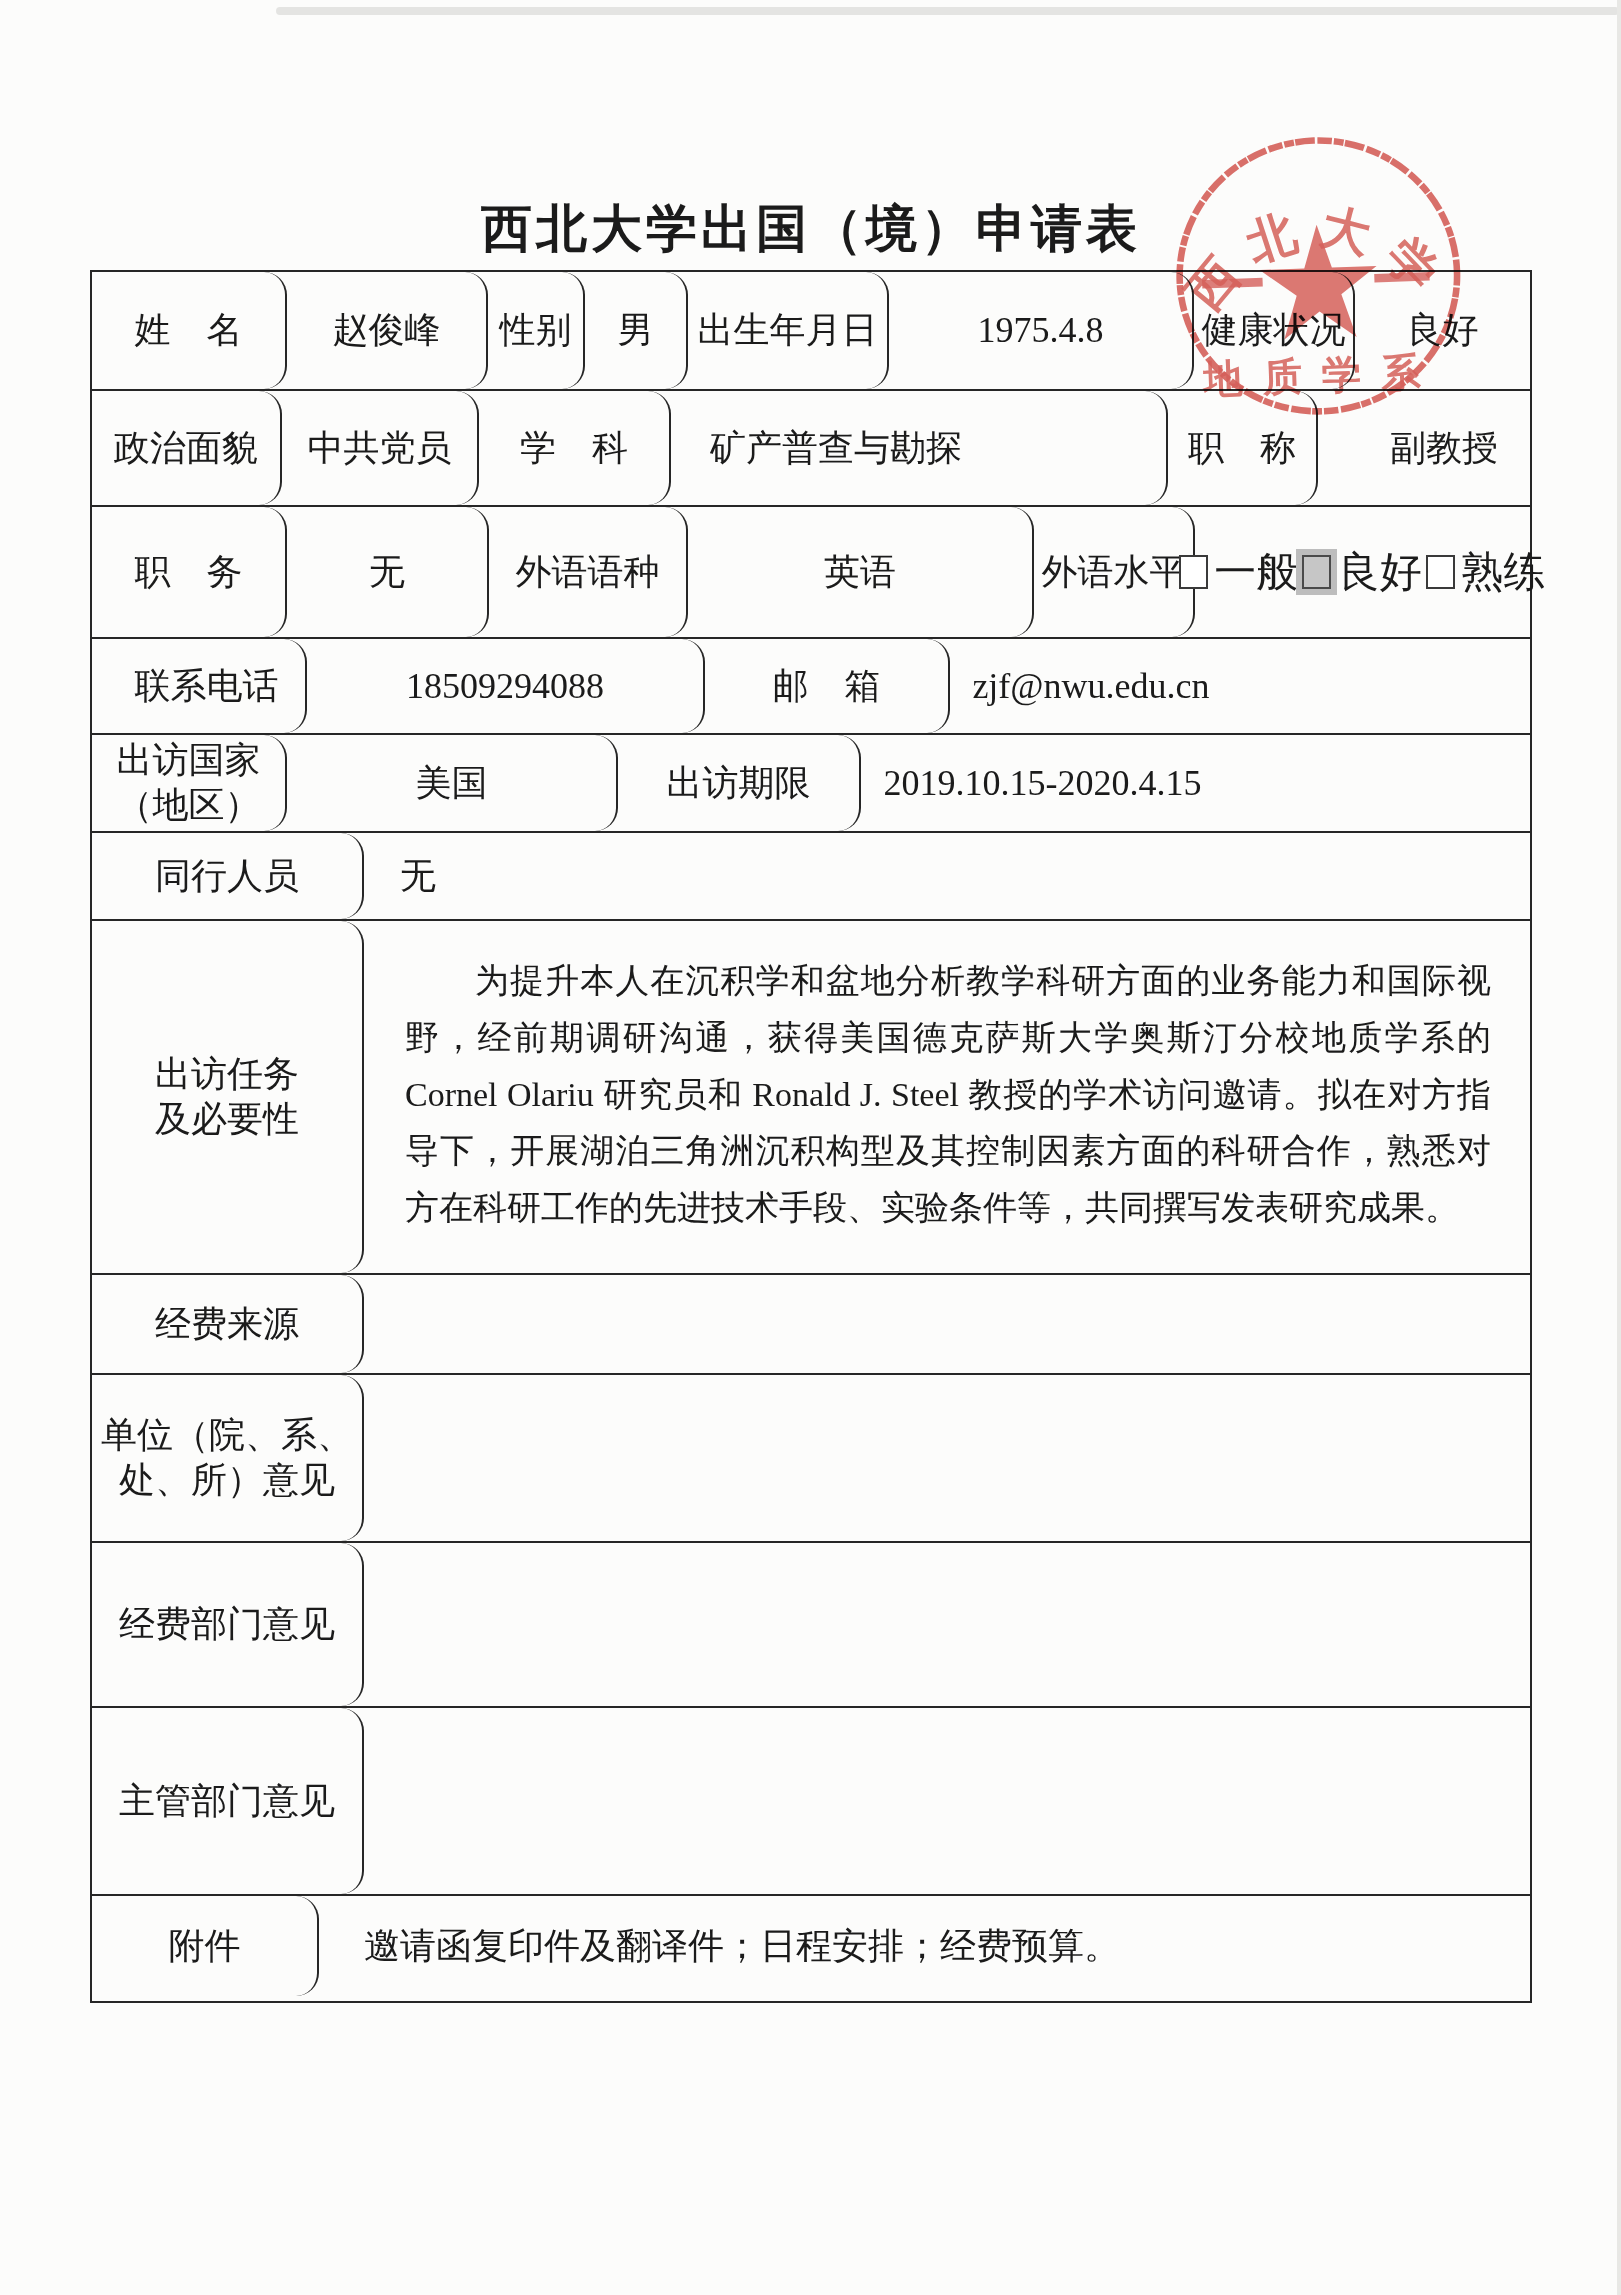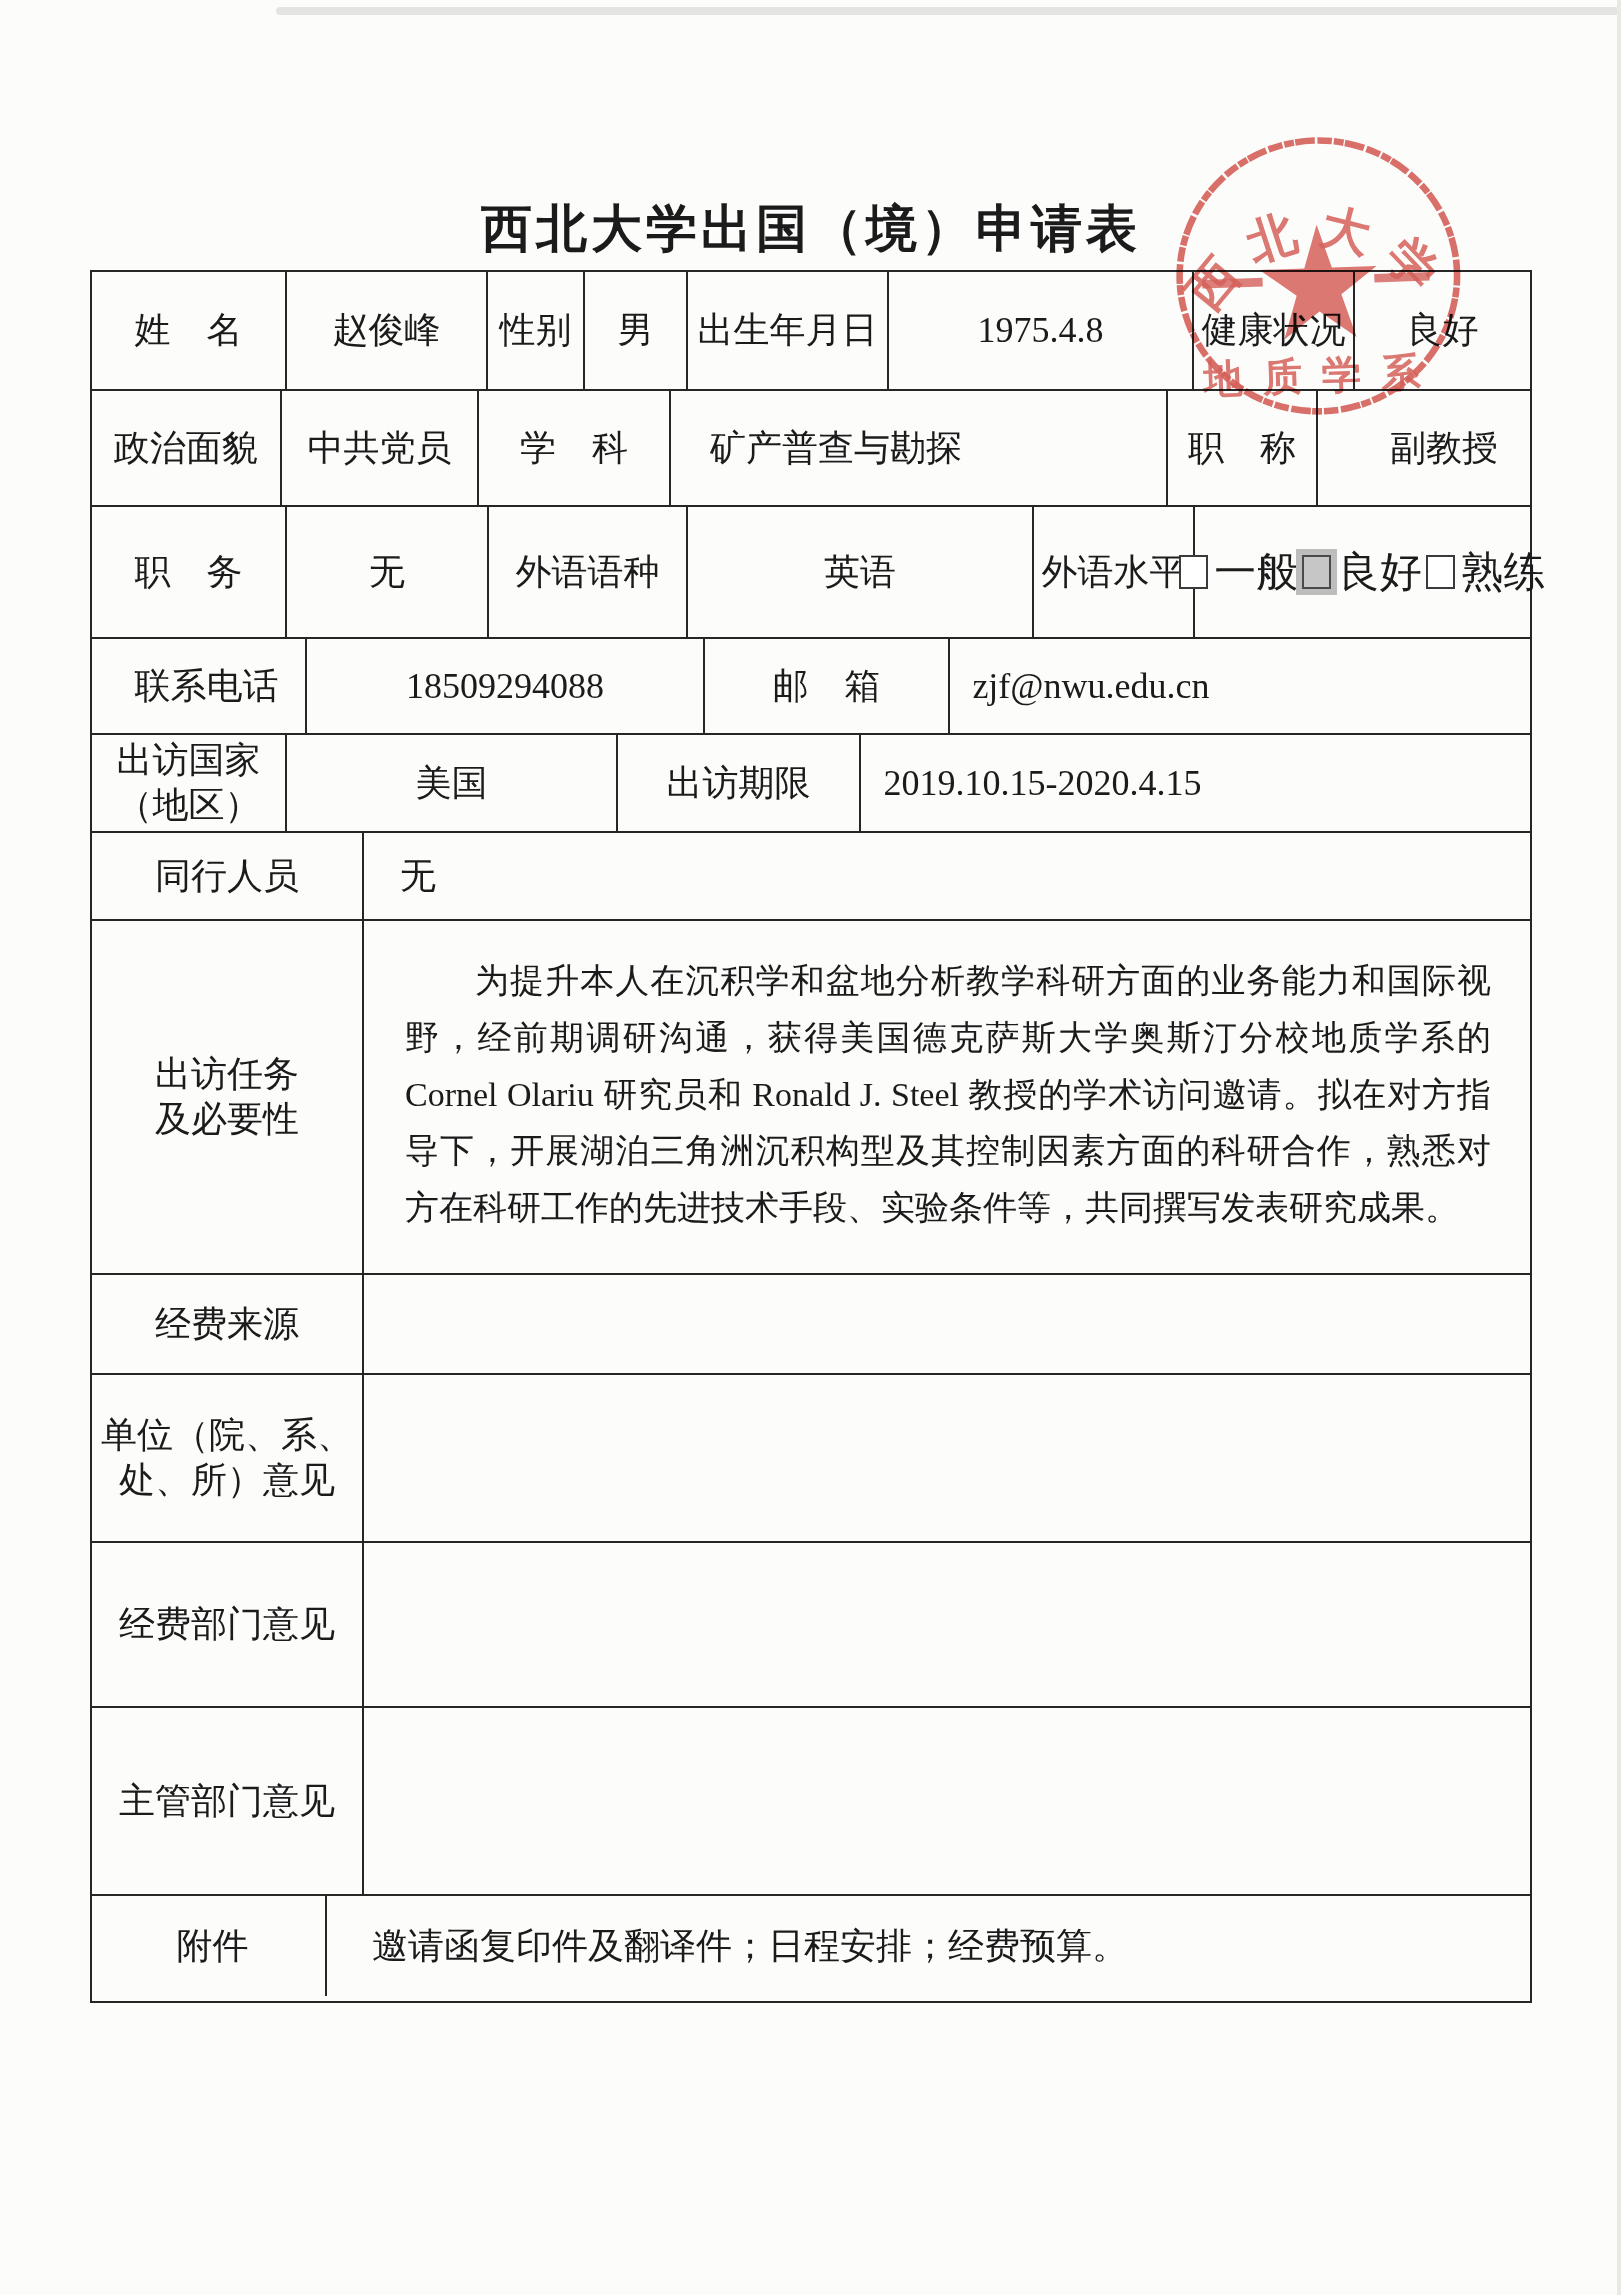--- a/index.html
+++ b/index.html
@@ -19,21 +19,21 @@
   }
   .form-table{
     position:absolute;left:90px;top:270px;width:1442px;height:1733px;
     border:2.6px solid #262626;box-sizing:border-box;background:transparent;
   }
   .row{display:flex;width:100%;box-sizing:border-box;border-bottom:2px solid #262626;}
   .row:last-child{border-bottom:none;}
   .cell{
     box-sizing:border-box;border-right:2px solid #262626;
     display:flex;align-items:center;justify-content:center;
-    font-size:36px;line-height:1.25;text-align:center;white-space:pre-line;
+    font-size:36px;line-height:1.25;text-align:center;white-space:pre-line;border-radius:23px;
   }
   .cell:last-child{border-right:none;}
   .cell.left{justify-content:flex-start;text-align:left;}
   .val-pad{padding-left:22.4px;}
   .para-cell{
     align-items:flex-start;justify-content:flex-start;text-align:justify;
     padding:32px 38px 20px 41px;font-size:34px;line-height:1.67;
     display:block;text-indent:70px;white-space:normal;
   }
   .chk-line{display:flex;align-items:center;gap:4px;font-size:42px;white-space:nowrap;}
@@ -137,21 +137,21 @@
     <div class="cell" style="width:272px;">经费部门意见</div>
     <div class="cell left" style="width:1165px;"></div>
   </div>
 
   <div class="row" style="height:188px;">
     <div class="cell" style="width:272px;">主管部门意见</div>
     <div class="cell left" style="width:1165px;"></div>
   </div>
 
   <div class="row" style="height:100px;">
-    <div class="cell" style="width:227px;margin-left:8px;">附件</div>
+    <div class="cell" style="width:227px;">附件</div>
     <div class="cell left" style="width:1165px;padding-left:45px;">邀请函复印件及翻译件；日程安排；经费预算。</div>
   </div>
 
 </div>
 
 <svg class="stamp" viewBox="0 0 470 470">
   <ellipse cx="235" cy="228" rx="211" ry="206" fill="none" stroke="#d24a44" stroke-width="10" stroke-dasharray="22 3 15 2 30 4" opacity="0.9"></ellipse>
   <path d="M235 150 L256 216 L324 216 L269 257 L290 323 L235 282 L180 323 L201 257 L146 216 L214 216 Z" fill="#d24a44" opacity="0.85"></path>
   <path id="sealArc" d="M 62 318 A 178 178 0 0 1 408 318" fill="none"></path>
   <text font-size="74" fill="#d24a44" opacity="0.85" letter-spacing="26" font-weight="bold">

